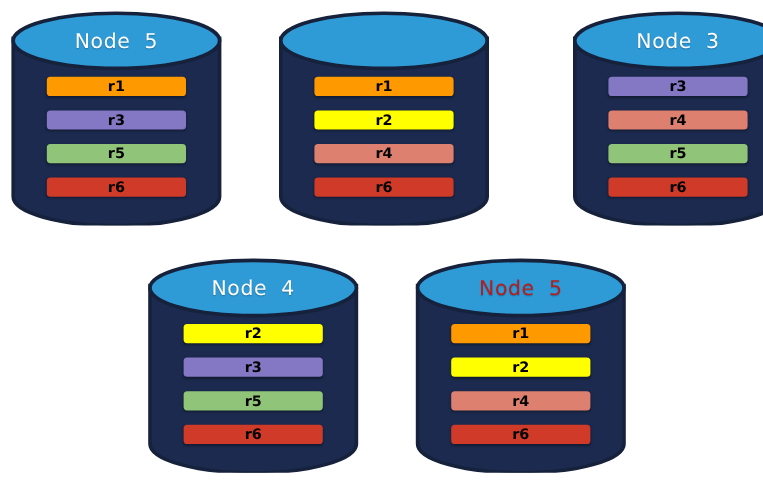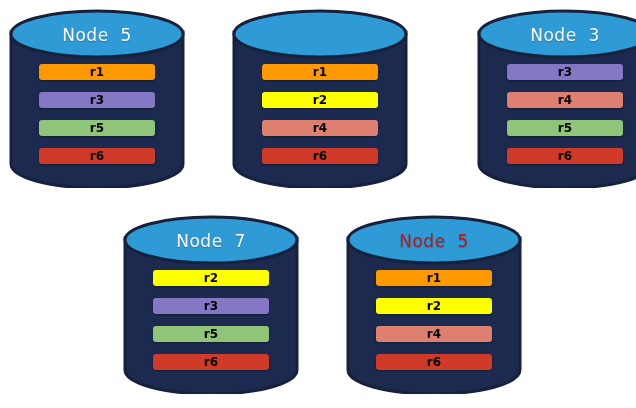--- a/index.html
+++ b/index.html
@@ -138,21 +138,21 @@
         <div class="shard" style="background: rgb(208, 58, 40);">
           <span class="shard-label" style="color: rgb(0, 0, 0);">r6</span>
         </div>
       </div>
     </div>
     <div class="node" style="left: 122px; top: 214px;">
       <svg class="node-svg" viewBox="0 0 178 180">
         <path d="M3 24 L3 156 A86 24 0 0 0 175 156 L175 24 Z" fill="#1B2A4E" stroke="#16213C" stroke-width="3"></path>
         <ellipse cx="89" cy="26" rx="86" ry="23" fill="#2E9AD6" stroke="#16213C" stroke-width="3"></ellipse>
       </svg>
-      <div class="node-title" style="color: rgb(255, 255, 255);">Node  7</div>
+      <div class="node-title" style="color: rgb(255, 255, 255);">Node  4</div>
       <div class="shards">
         <div class="shard" style="background: rgb(255, 255, 0);">
           <span class="shard-label" style="color: rgb(0, 0, 0);">r2</span>
         </div>
         <div class="shard" style="background: rgb(132, 119, 196);">
           <span class="shard-label" style="color: rgb(0, 0, 0);">r3</span>
         </div>
         <div class="shard" style="background: rgb(144, 196, 120);">
           <span class="shard-label" style="color: rgb(0, 0, 0);">r5</span>
         </div>

